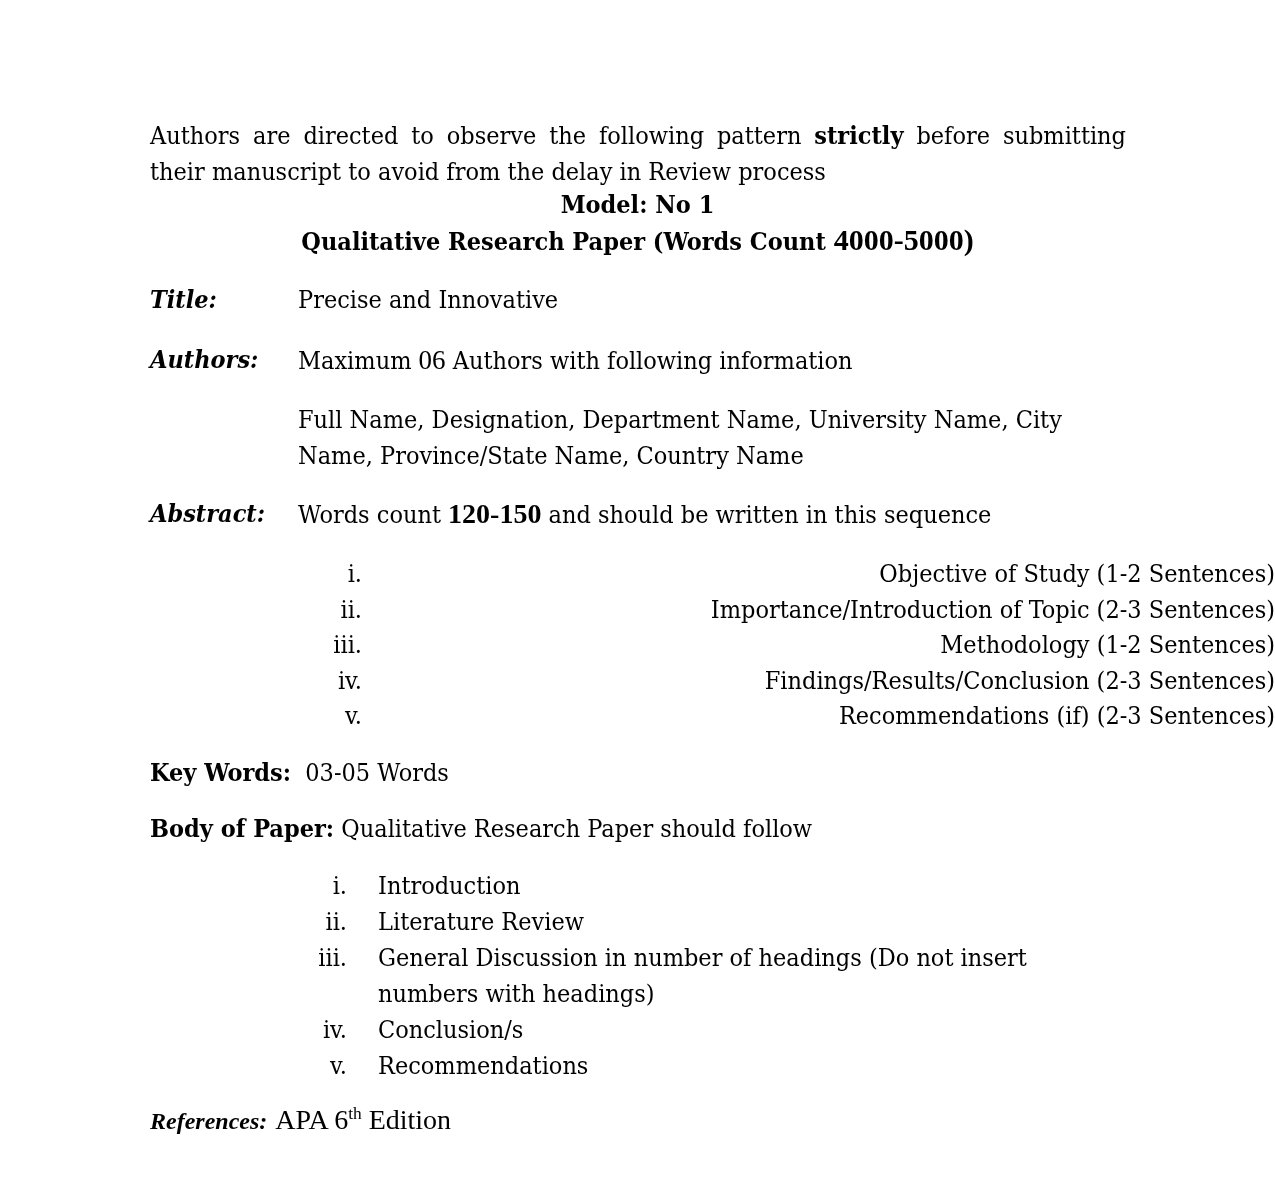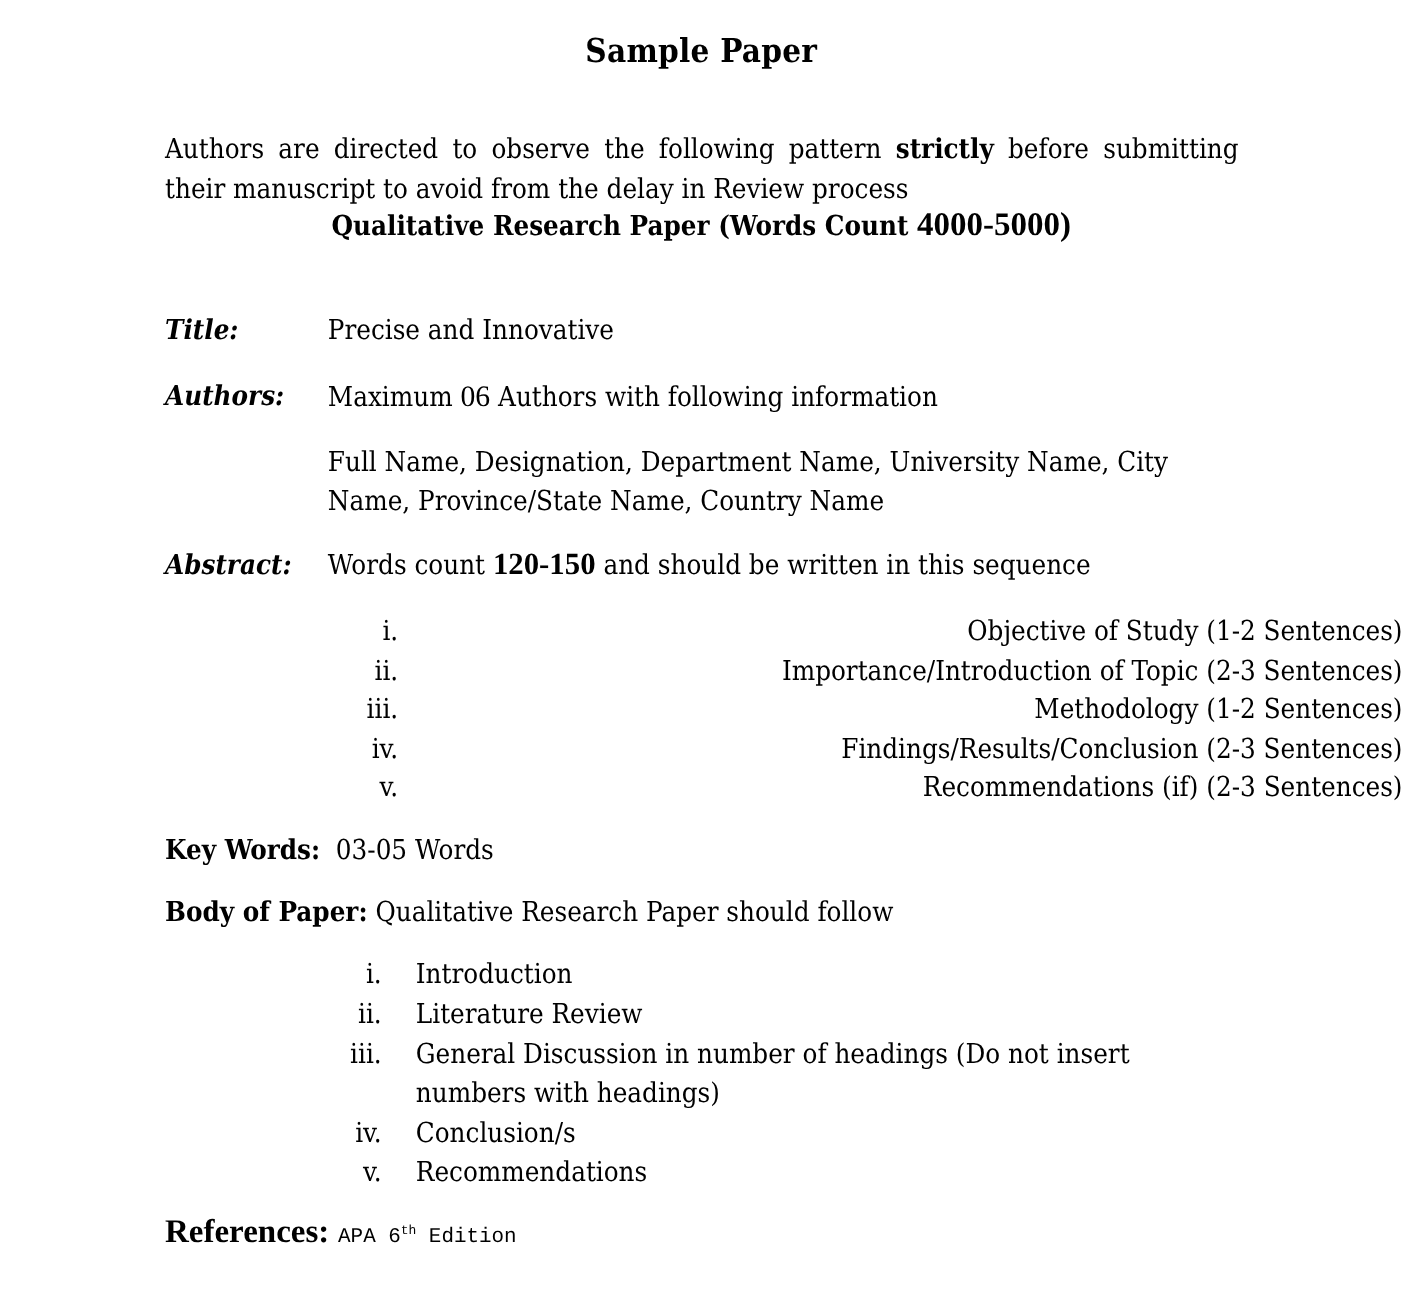--- a/index.html
+++ b/index.html
@@ -123,26 +123,27 @@
     font-size: 25px;
     line-height: 34px;
     white-space: nowrap;
   }
   .inline-row .lbl { font-weight: bold; }
   .row-keywords { top: 756px; }
   .row-body     { top: 812px; }
   .row-refs     { top: 1103px; }
   .row-refs .lbl {
     font-family: "Liberation Serif", "DejaVu Serif", serif;
-    font-size: 30px;
+    font-size: 24px;
+    font-style: italic;
   }
   .row-refs .val {
     position: static;
-    font-family: Liberation Mono, monospace;
-    font-size: 19px;
+    font-family: Liberation Serif, serif;
+    font-size: 28px;
   }
   .row-refs sup {
     font-size: 0.62em;
     vertical-align: super;
     line-height: 0;
   }
 
   
   .rlist {
     position: absolute;
@@ -172,25 +173,25 @@
   .list-body { top: 868px; left: 0; width: 1275px; }
   .list-body li { line-height: 36px; }
   .list-body .rn  { left: 285px; width: 62px; }
   .list-body .txt { margin-left: 378px; width: 740px; }
 </style>
 </head>
 <body>
 
 <div class="page">
 
-  <div class="doc-title cond">Sample Paper</div>
 
   <p class="intro cond"><span>Authors are directed to observe the following pattern </span><b>strictly</b><span> before submitting their manuscript to avoid from the delay in Review process</span></p>
 
   <div class="model-block cond">
+    <div class="model-line1">Model: No 1</div>
     <div class="model-line2"><span>Qualitative Research Paper (Words Count </span><span class="bignum">4000-5000)</span></div>
   </div>
 
   <div class="row row-title cond">
     <span class="lbl">Title:</span>
     <span class="val">Precise and Innovative</span>
   </div>
 
   <div class="row row-authors cond">
     <span class="lbl">Authors:</span>

